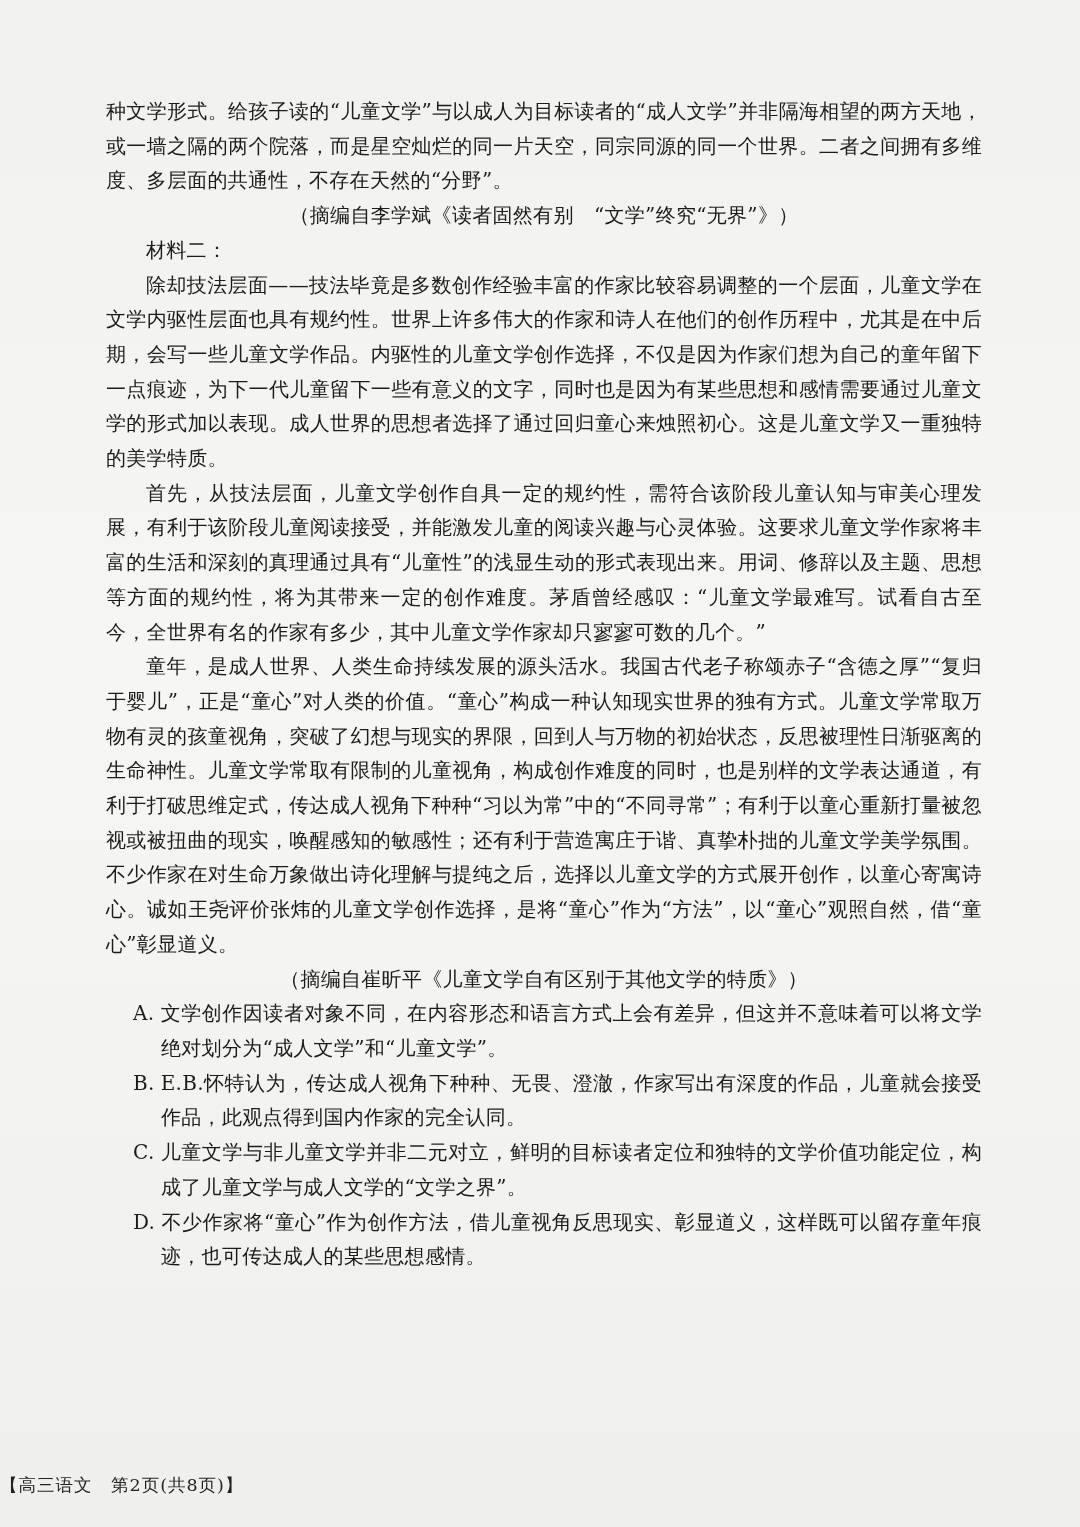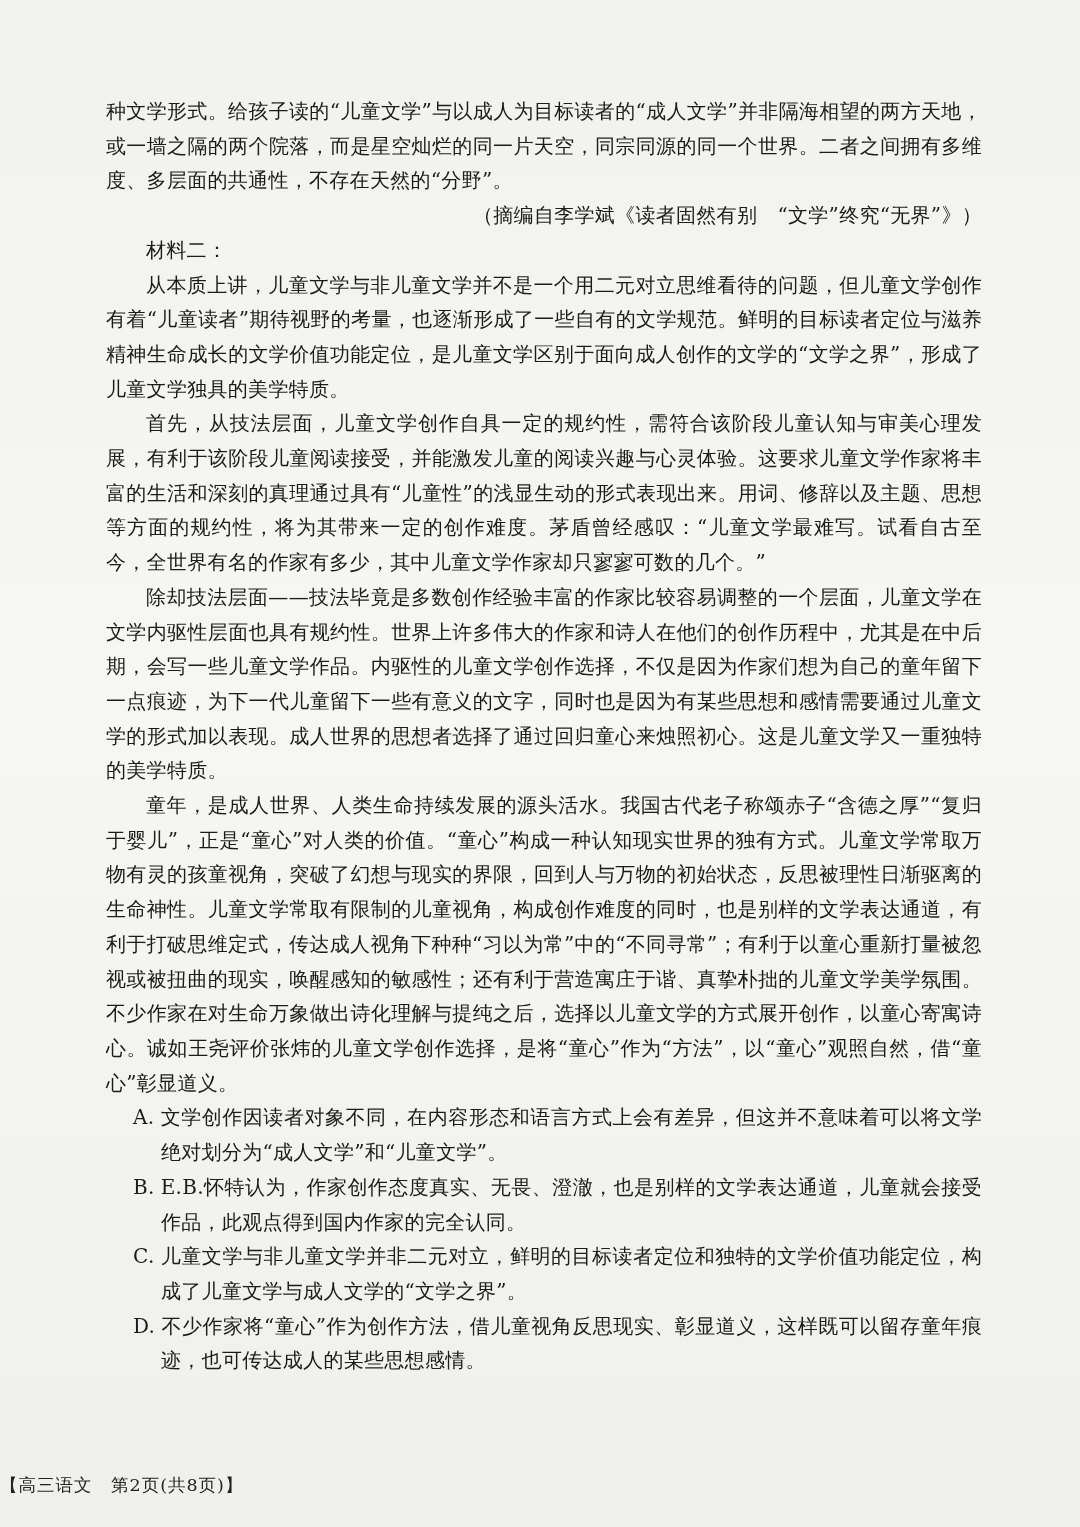--- a/index.html
+++ b/index.html
@@ -21,21 +21,21 @@
     top: 94px;
     left: 106px;
     width: 876px;
     font-size: 20px;
     line-height: 34.7px;
     text-align: justify;
     letter-spacing: 0.3px;
   }
   p.para { text-indent: 2em; }
   p.lead { text-indent: 0; }
-  p.attribution { text-align: right; text-indent: 0; }
+  p.attribution { text-align: center; text-indent: 0; }
   p.material-heading { font-weight: normal; text-indent: 2em; }
   p.question-stem { text-indent: 0; }
   p.option {
     padding-left: 55px;
     text-indent: -28px;
   }
   .opt-label { margin-right: 6px; }
   .footer {
     position: absolute;
     left: 0;
@@ -52,32 +52,32 @@
 
 <div class="page">
   <div class="content">
 
     <p class="lead">种文学形式。给孩子读的“儿童文学”与以成人为目标读者的“成人文学”并非隔海相望的两方天地，或一墙之隔的两个院落，而是星空灿烂的同一片天空，同宗同源的同一个世界。二者之间拥有多维度、多层面的共通性，不存在天然的“分野”。</p>
 
     <p class="attribution">（摘编自李学斌《读者固然有别　“文学”终究“无界”》）</p>
 
     <p class="material-heading">材料二：</p>
 
-    <p class="para">从本质上讲，儿童文学与非儿童文学并不是一个用二元对立思维看待的问题，但儿童文学创作有着“儿童读者”期待视野的考量，也逐渐形成了一些自有的文学规范。鲜明的目标读者定位与滋养精神生命成长的文学价值功能定位，是儿童文学区别于面向成人创作的文学的“文学之界”，形成了儿童文学独具的美学特质。</p>
+    <p class="para">除却技法层面——技法毕竟是多数创作经验丰富的作家比较容易调整的一个层面，儿童文学在文学内驱性层面也具有规约性。世界上许多伟大的作家和诗人在他们的创作历程中，尤其是在中后期，会写一些儿童文学作品。内驱性的儿童文学创作选择，不仅是因为作家们想为自己的童年留下一点痕迹，为下一代儿童留下一些有意义的文字，同时也是因为有某些思想和感情需要通过儿童文学的形式加以表现。成人世界的思想者选择了通过回归童心来烛照初心。这是儿童文学又一重独特的美学特质。</p>
     <p class="para">首先，从技法层面，儿童文学创作自具一定的规约性，需符合该阶段儿童认知与审美心理发展，有利于该阶段儿童阅读接受，并能激发儿童的阅读兴趣与心灵体验。这要求儿童文学作家将丰富的生活和深刻的真理通过具有“儿童性”的浅显生动的形式表现出来。用词、修辞以及主题、思想等方面的规约性，将为其带来一定的创作难度。茅盾曾经感叹：“儿童文学最难写。试看自古至今，全世界有名的作家有多少，其中儿童文学作家却只寥寥可数的几个。”</p>
-    <p class="para">除却技法层面——技法毕竟是多数创作经验丰富的作家比较容易调整的一个层面，儿童文学在文学内驱性层面也具有规约性。世界上许多伟大的作家和诗人在他们的创作历程中，尤其是在中后期，会写一些儿童文学作品。内驱性的儿童文学创作选择，不仅是因为作家们想为自己的童年留下一点痕迹，为下一代儿童留下一些有意义的文字，同时也是因为有某些思想和感情需要通过儿童文学的形式加以表现。成人世界的思想者选择了通过回归童心来烛照初心。这是儿童文学又一重独特的美学特质。</p>
     <p class="para">童年，是成人世界、人类生命持续发展的源头活水。我国古代老子称颂赤子“含德之厚”“复归于婴儿”，正是“童心”对人类的价值。“童心”构成一种认知现实世界的独有方式。儿童文学常取万物有灵的孩童视角，突破了幻想与现实的界限，回到人与万物的初始状态，反思被理性日渐驱离的生命神性。儿童文学常取有限制的儿童视角，构成创作难度的同时，也是别样的文学表达通道，有利于打破思维定式，传达成人视角下种种“习以为常”中的“不同寻常”；有利于以童心重新打量被忽视或被扭曲的现实，唤醒感知的敏感性；还有利于营造寓庄于谐、真挚朴拙的儿童文学美学氛围。不少作家在对生命万象做出诗化理解与提纯之后，选择以儿童文学的方式展开创作，以童心寄寓诗心。诚如王尧评价张炜的儿童文学创作选择，是将“童心”作为“方法”，以“童心”观照自然，借“童心”彰显道义。</p>
 
+    <p class="attribution">（摘编自崔昕平《儿童文学自有区别于其他文学的特质》）</p>
 
 
     <p class="option">
       <span class="opt-label">A.</span><span>文学创作因读者对象不同，在内容形态和语言方式上会有差异，但这并不意味着可以将文学绝对划分为“成人文学”和“儿童文学”。</span>
     </p>
     <p class="option">
-      <span class="opt-label">B.</span><span>E.B.怀特认为，作家创作态度真实、无畏、澄澈，也是别样的文学表达通道，儿童就会接受作品，此观点得到国内作家的完全认同。</span>
+      <span class="opt-label">B.</span><span>E.B.怀特认为，传达成人视角下种种、无畏、澄澈，作家写出有深度的作品，儿童就会接受作品，此观点得到国内作家的完全认同。</span>
     </p>
     <p class="option">
       <span class="opt-label">C.</span><span>儿童文学与非儿童文学并非二元对立，鲜明的目标读者定位和独特的文学价值功能定位，构成了儿童文学与成人文学的“文学之界”。</span>
     </p>
     <p class="option">
       <span class="opt-label">D.</span><span>不少作家将“童心”作为创作方法，借儿童视角反思现实、彰显道义，这样既可以留存童年痕迹，也可传达成人的某些思想感情。</span>
     </p>
 
   </div>
 

